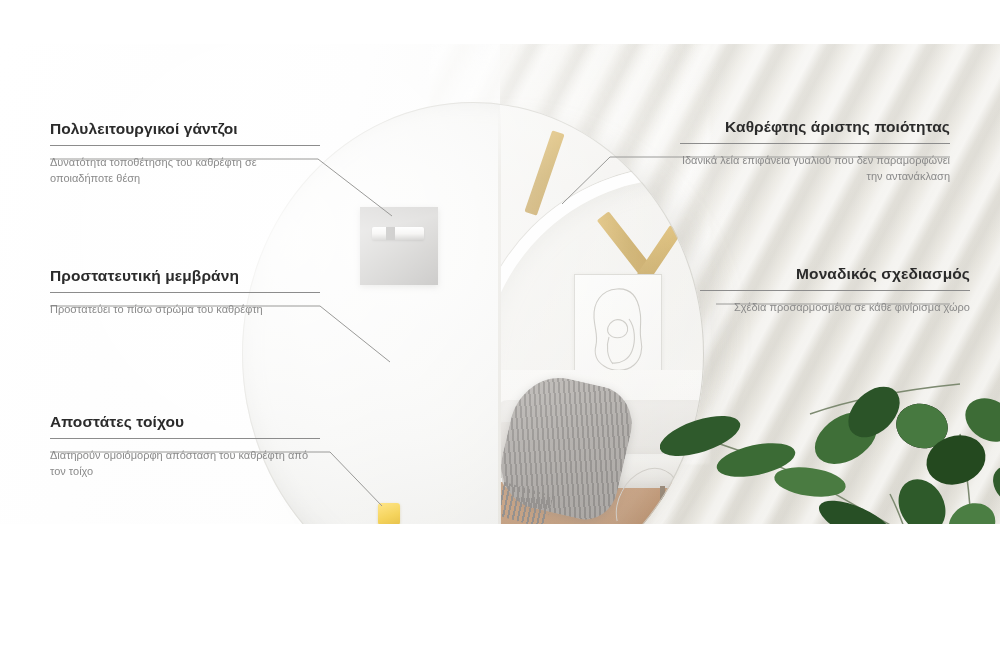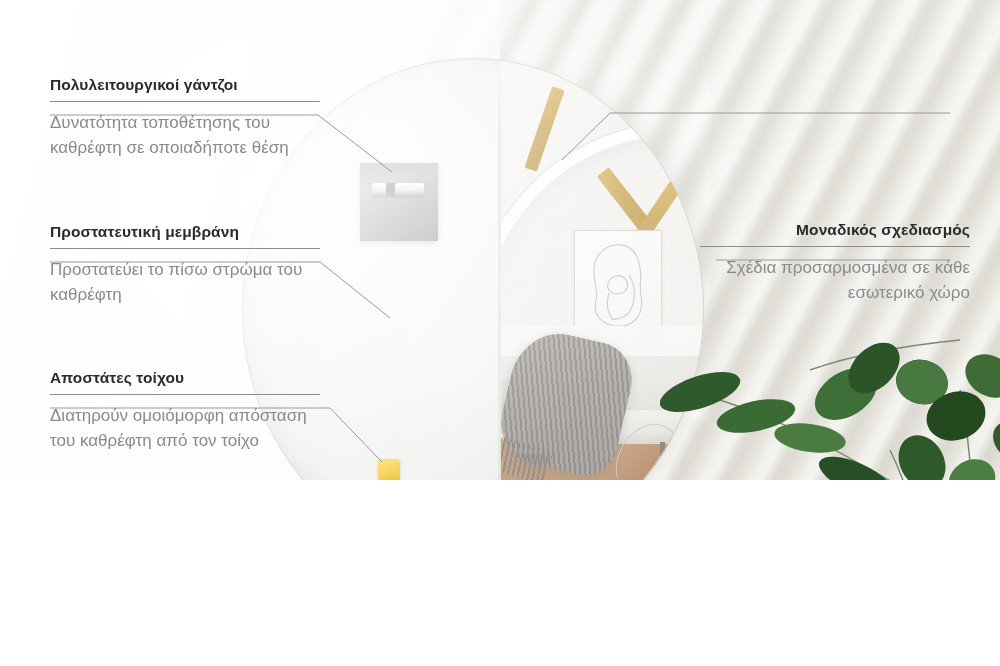--- a/index.html
+++ b/index.html
@@ -2,21 +2,21 @@
 <html lang="el"><head>
 <meta charset="utf-8">
 <title>Mirror Product Infographic</title>
 <style>
   html,body{margin:0;padding:0;}
   body{
     width:1000px;height:666px;overflow:hidden;
     font-family:"Liberation Sans","DejaVu Sans",sans-serif;
     background:#ffffff;
   }
-  #stage{position:relative;width:1000px;height:480px;overflow:hidden;background:#fdfdfc;}
+  #stage{position:relative;width:1000px;height:480px;overflow:hidden;background:#fdfdfc;margin-top:44px;}
 
   
   .bg-left{
     position:absolute;left:0;top:0;width:500px;height:666px;
     background:linear-gradient(105deg,#ffffff 0%,#fdfdfd 55%,#f7f7f5 100%);
   }
   .bg-right{
     position:absolute;left:500px;top:0;width:500px;height:666px;
     background:linear-gradient(150deg,#f4f3ef 0%,#eceae4 40%,#e7e5de 75%,#e3e1d9 100%);
   }
@@ -183,21 +183,21 @@
     box-shadow:0 1px 3px rgba(150,120,10,.35);
   }
 
   
   .callout{position:absolute;}
   .callout h3{
     margin:0 0 7px 0;font-size:15.5px;font-weight:bold;color:#2b2b2b;letter-spacing:.1px;
   }
   .callout .rule{height:1px;background:#8c8c8c;width:100%;}
   .callout p{
-    margin:9px 0 0 0;font-size:17px;line-height:1.45;color:#8a8a8a;font-weight:400;
+    margin:9px 0 0 0;font-size:11px;line-height:1.45;color:#8a8a8a;font-weight:400;
   }
   .c-left{left:50px;width:270px;text-align:left;}
   .c-right{width:270px;text-align:right;}
 
   
   .leaders{position:absolute;left:0;top:0;width:1000px;height:666px;pointer-events:none;}
 
   
   .foliage{position:absolute;left:660px;top:330px;width:360px;height:346px;}
 </style>
@@ -337,20 +337,25 @@
   <div class="callout c-left" style="top:223px">
     <h3>Προστατευτική μεμβράνη</h3>
     <div class="rule"></div>
     <p>Προστατεύει το πίσω στρώμα του καθρέφτη</p>
   </div>
 
   <div class="callout c-left" style="top:515px">
     <div class="rule"></div>
   </div>
 
+  <div class="callout c-right" style="left:680px;top:74px">
+    <h3>Καθρέφτης άριστης ποιότητας</h3>
+    <div class="rule"></div>
+    <p>Ιδανικά λεία επιφάνεια γυαλιού που δεν παραμορφώνει την αντανάκλαση</p>
+  </div>
 
   <div class="callout c-right" style="left:700px;top:221px">
     <h3>Μοναδικός σχεδιασμός</h3>
     <div class="rule"></div>
-    <p>Σχέδια προσαρμοσμένα σε κάθε εσωτερικό χώρο</p>
+    <p>Σχέδια προσαρμοσμένα σε κάθε φινίρισμα χώρο</p>
   </div>
 
 </div>
 
 </body></html>

